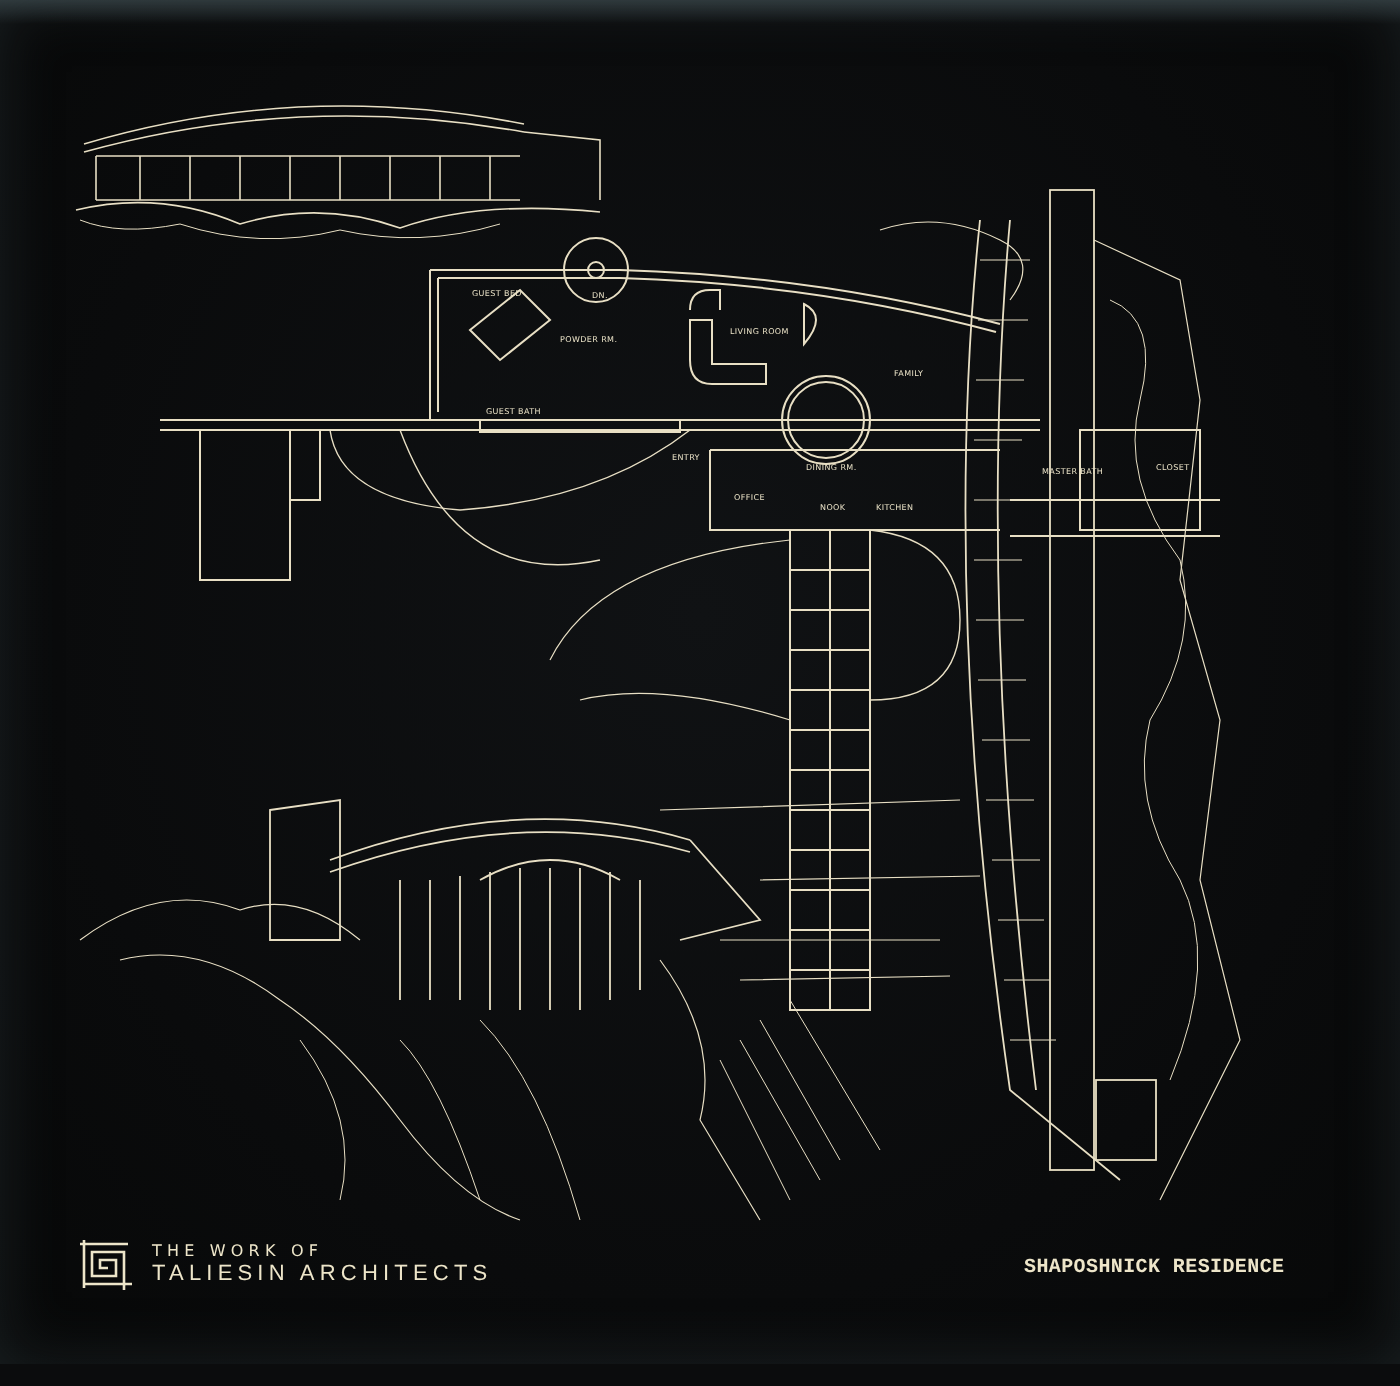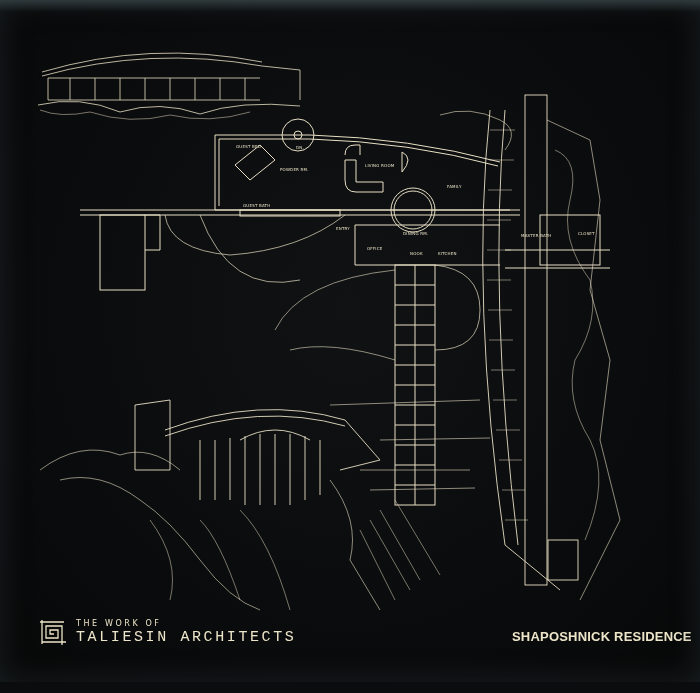--- a/index.html
+++ b/index.html
@@ -10,23 +10,23 @@
     background:linear-gradient(180deg,#4a5a5e 0%,#2a3336 50%,rgba(0,0,0,0) 100%);opacity:.55;}
   #board:after{content:"";position:absolute;left:0;top:0;bottom:0;width:700px;
     box-shadow:inset 0 0 30px rgba(60,75,80,.35);pointer-events:none;}
   svg.art{position:absolute;left:0;top:0;}
   .ln{stroke:#e8dfc4;fill:none;}
   .lbl{position:absolute;color:#e9e1c6;font-family:"DejaVu Sans",sans-serif;
     font-size:4px;letter-spacing:.2px;white-space:nowrap;}
   #brand{position:absolute;left:38px;top:618px;display:flex;align-items:center;gap:8px;}
   #brand .txt{display:flex;flex-direction:column;color:#ede5c9;letter-spacing:2.6px;}
   #brand .l1{font-size:8px;font-family:"DejaVu Sans",sans-serif;}
-  #brand .l2{font-size:15px;font-family:Liberation Mono, monospace;margin-top:1px;}
-  #project{position:absolute;left:512px;top:629px;color:#ede5c9;font-size:13px;
-    font-family:Liberation Sans, sans-serif;font-weight:bold;letter-spacing:.2px;}
+  #brand .l2{font-size:11px;font-family:Liberation Sans, sans-serif;margin-top:1px;}
+  #project{position:absolute;left:512px;top:629px;color:#ede5c9;font-size:10px;
+    font-family:Liberation Mono, monospace;font-weight:bold;letter-spacing:.2px;}
 </style>
 </head>
 <body>
 
 <div id="board">
 
   <svg class="art" width="700" height="693" viewBox="0 0 700 693">
 
     <g class="ln" stroke-width="0.8">
       <path d="M42 72 Q150 40 262 62"></path>

